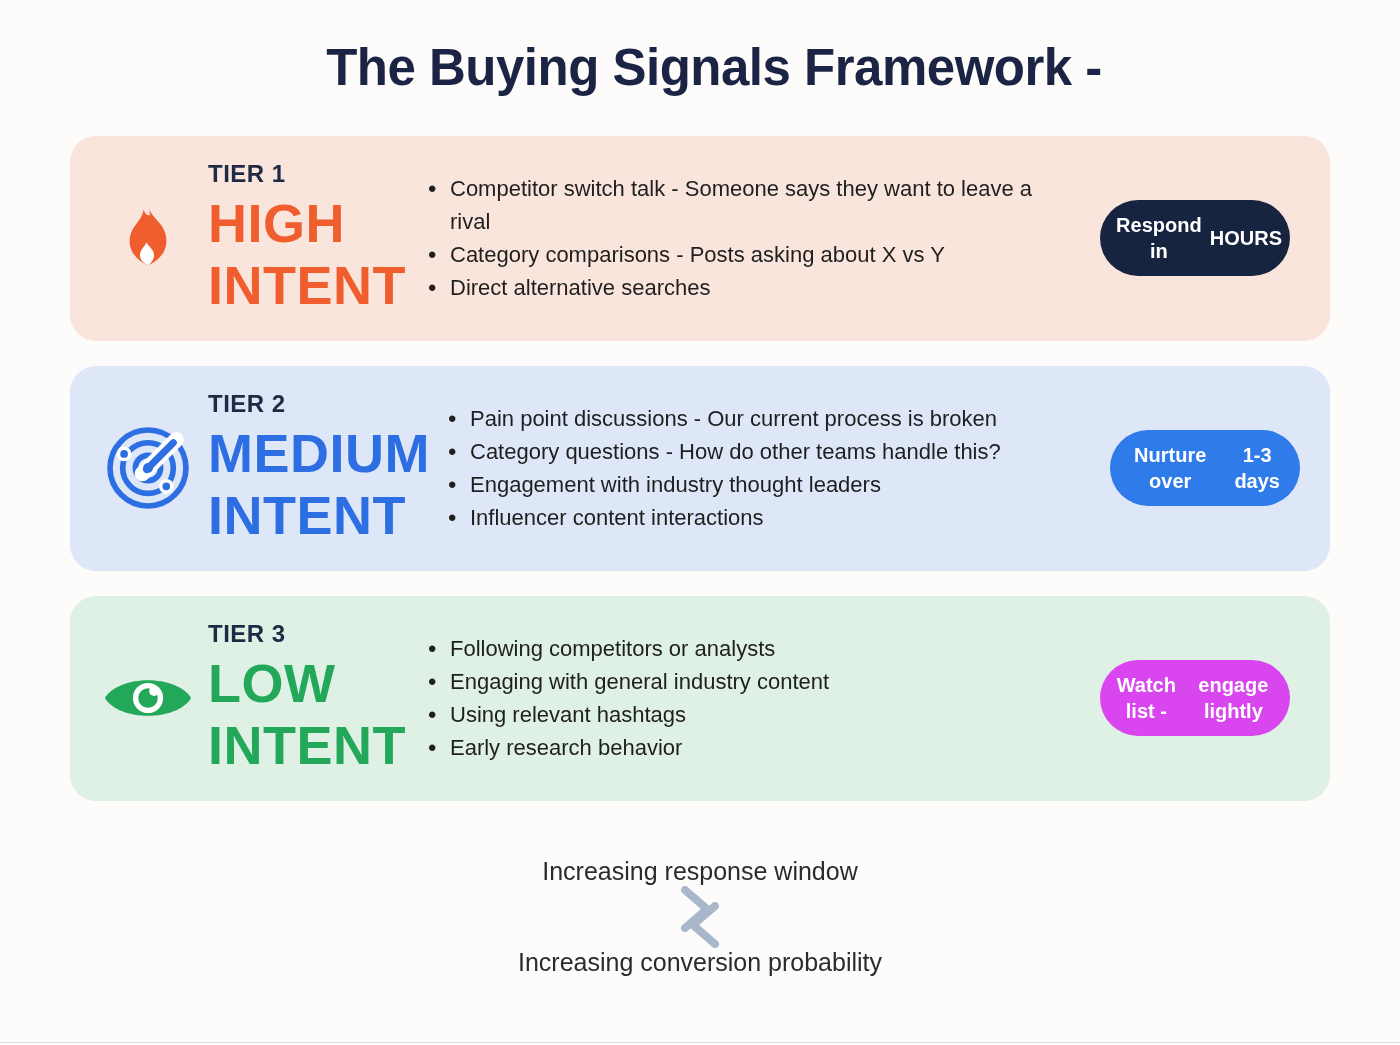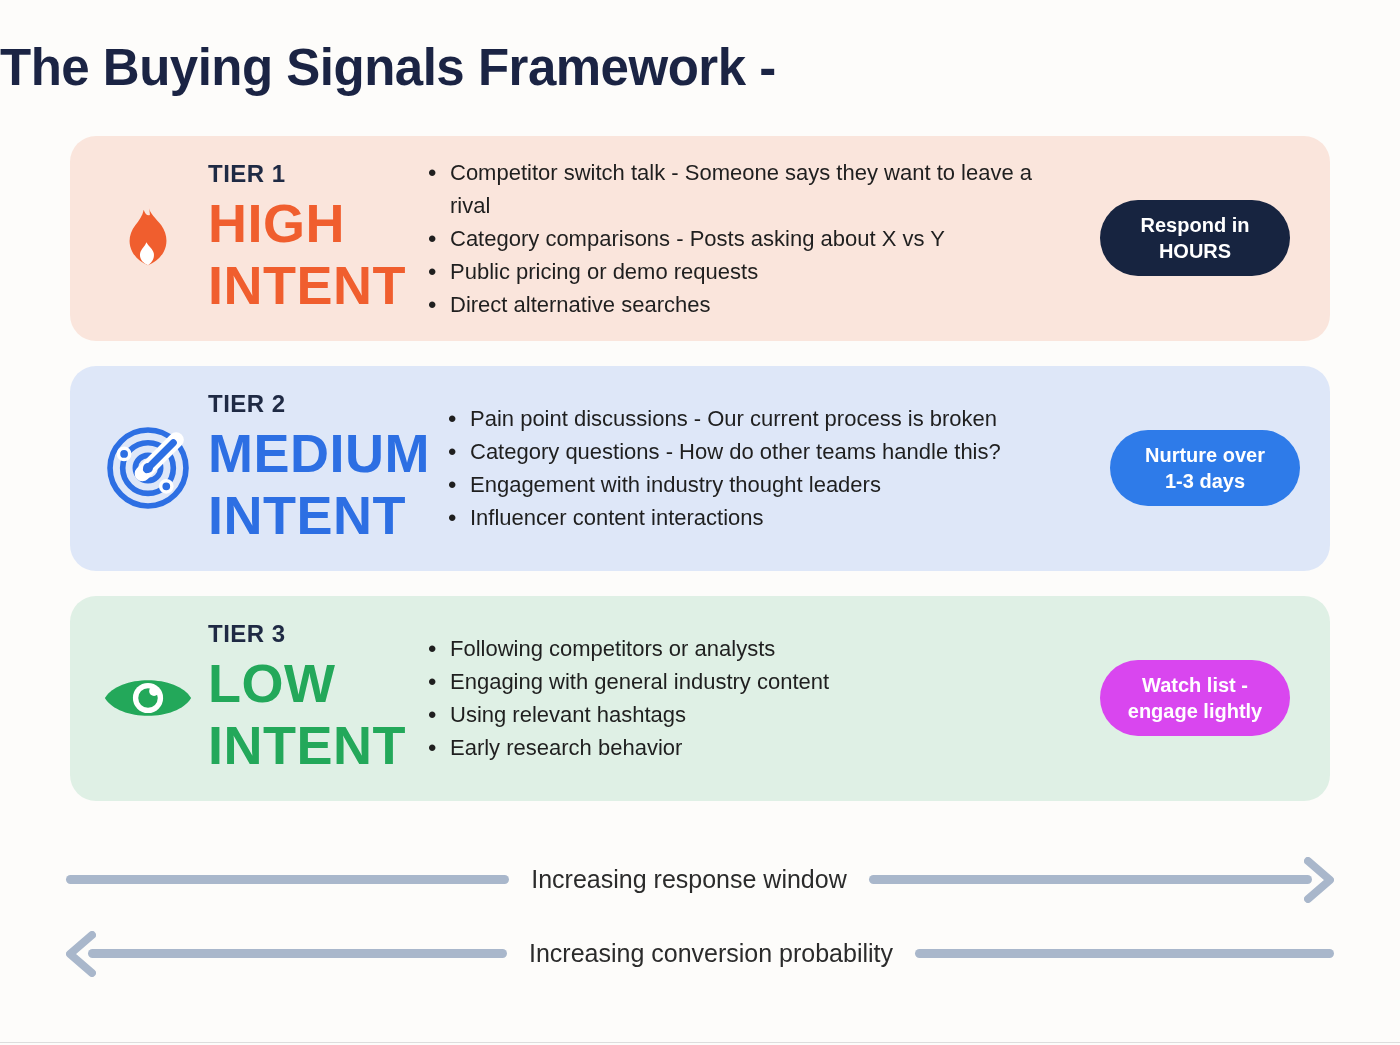--- a/index.html
+++ b/index.html
@@ -7,26 +7,28 @@
   body {
     font-family: "Liberation Sans", sans-serif;
     background: #FDFCFA;
     position: relative;
     overflow: hidden;
   }
   .page { width: 1400px; height: 1045px; position: relative; padding-top: 38px; }
 
   
   .title {
+    text-align: center;
     color: #1B2444;
     font-size: 51px;
     line-height: 1.17;
     font-weight: 800;
     letter-spacing: -0.5px;
     margin-bottom: 38px;
+    padding-left: 28px;
   }
 
   
   .tier {
     width: 1260px;
     margin: 0 auto 25px auto;
     min-height: 205px;
     border-radius: 26px;
     display: flex;
     align-items: center;
@@ -88,21 +90,20 @@
     font-size: 24px;
   }
 
   .tier-pill {
     flex: 0 0 190px;
     width: 190px;
     min-height: 76px;
     margin-left: 18px;
     border-radius: 40px;
     display: flex;
-    flex-direction: column;
     align-items: center;
     justify-content: center;
     color: #FFFFFF;
     font-size: 20px;
     font-weight: 700;
     line-height: 26px;
     text-align: center;
     padding: 10px 8px;
   }
   .tier-1 .tier-pill { background: #172440; }
@@ -110,22 +111,23 @@
   .tier-3 .tier-pill { background: #d946ef; }
 
   
   .axes { margin-top: 56px; }
   .axis-row {
     width: 1268px;
     margin: 0 auto;
     height: 46px;
     display: flex;
     align-items: center;
-  }
-  .axis-row + .axis-row { margin-top: 28px; }
+    flex-direction: column;
+  }
+  .axis-row + .axis-row { margin-top: 28px; justify-content: flex-end; }
   .axis-line {
     flex: 1 1 auto;
     height: 9px;
     border-radius: 5px;
     background: #A9B7CB;
   }
   .axis-label {
     color: #2B2B2B;
     font-size: 25px;
     font-weight: 500;
@@ -161,21 +163,20 @@
         </svg>
       </span>
       <div class="tier-heading">
         <div class="tier-label">TIER 1</div>
         <div class="tier-name">HIGH INTENT</div>
       </div>
     </div>
     <ul class="tier-bullets">
       <li>Competitor switch talk - Someone says they want to leave a rival</li>
       <li>Category comparisons - Posts asking about X vs Y</li>
-      <li>Public pricing or demo requests</li>
       <li>Direct alternative searches</li>
     </ul>
     <div class="tier-pill">
       <span>Respond in</span>
       <span>HOURS</span>
     </div>
   </section>
 
   <section class="tier tier-2">
     <div class="tier-left">

